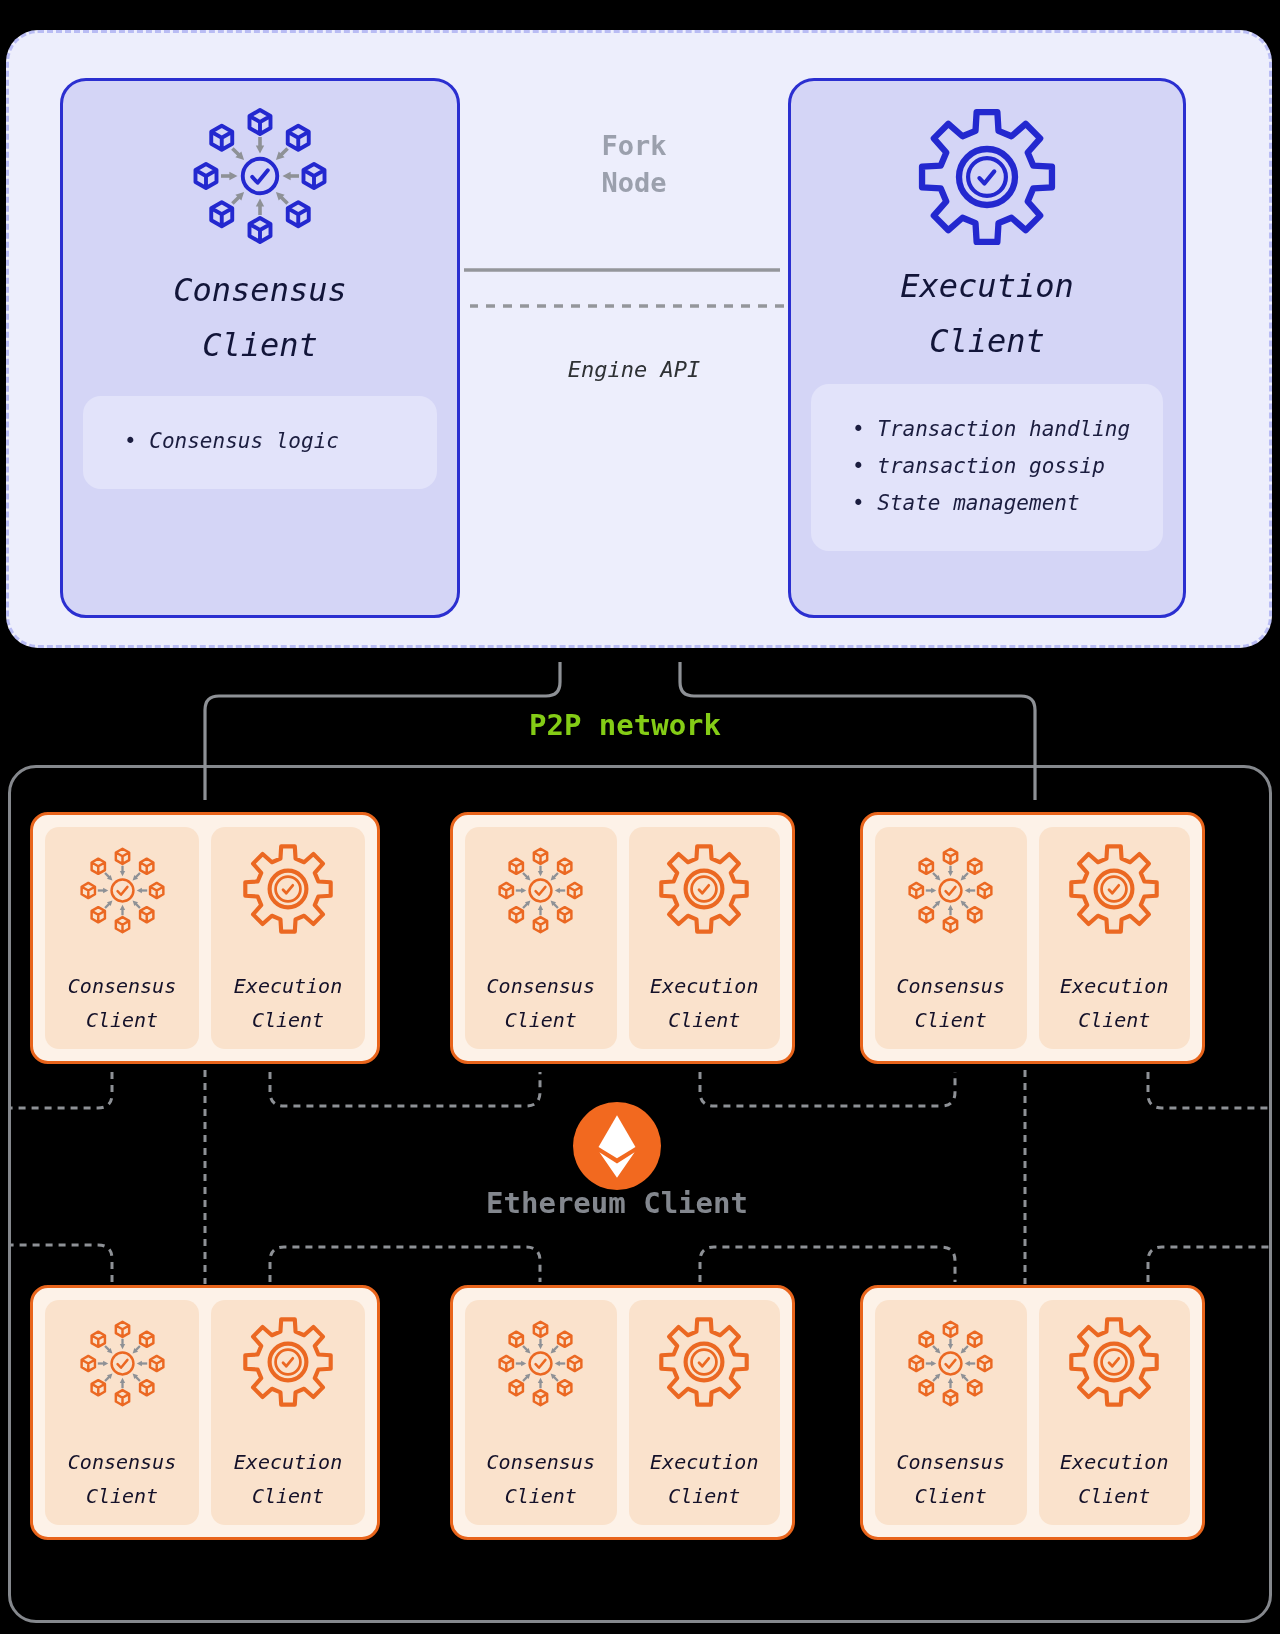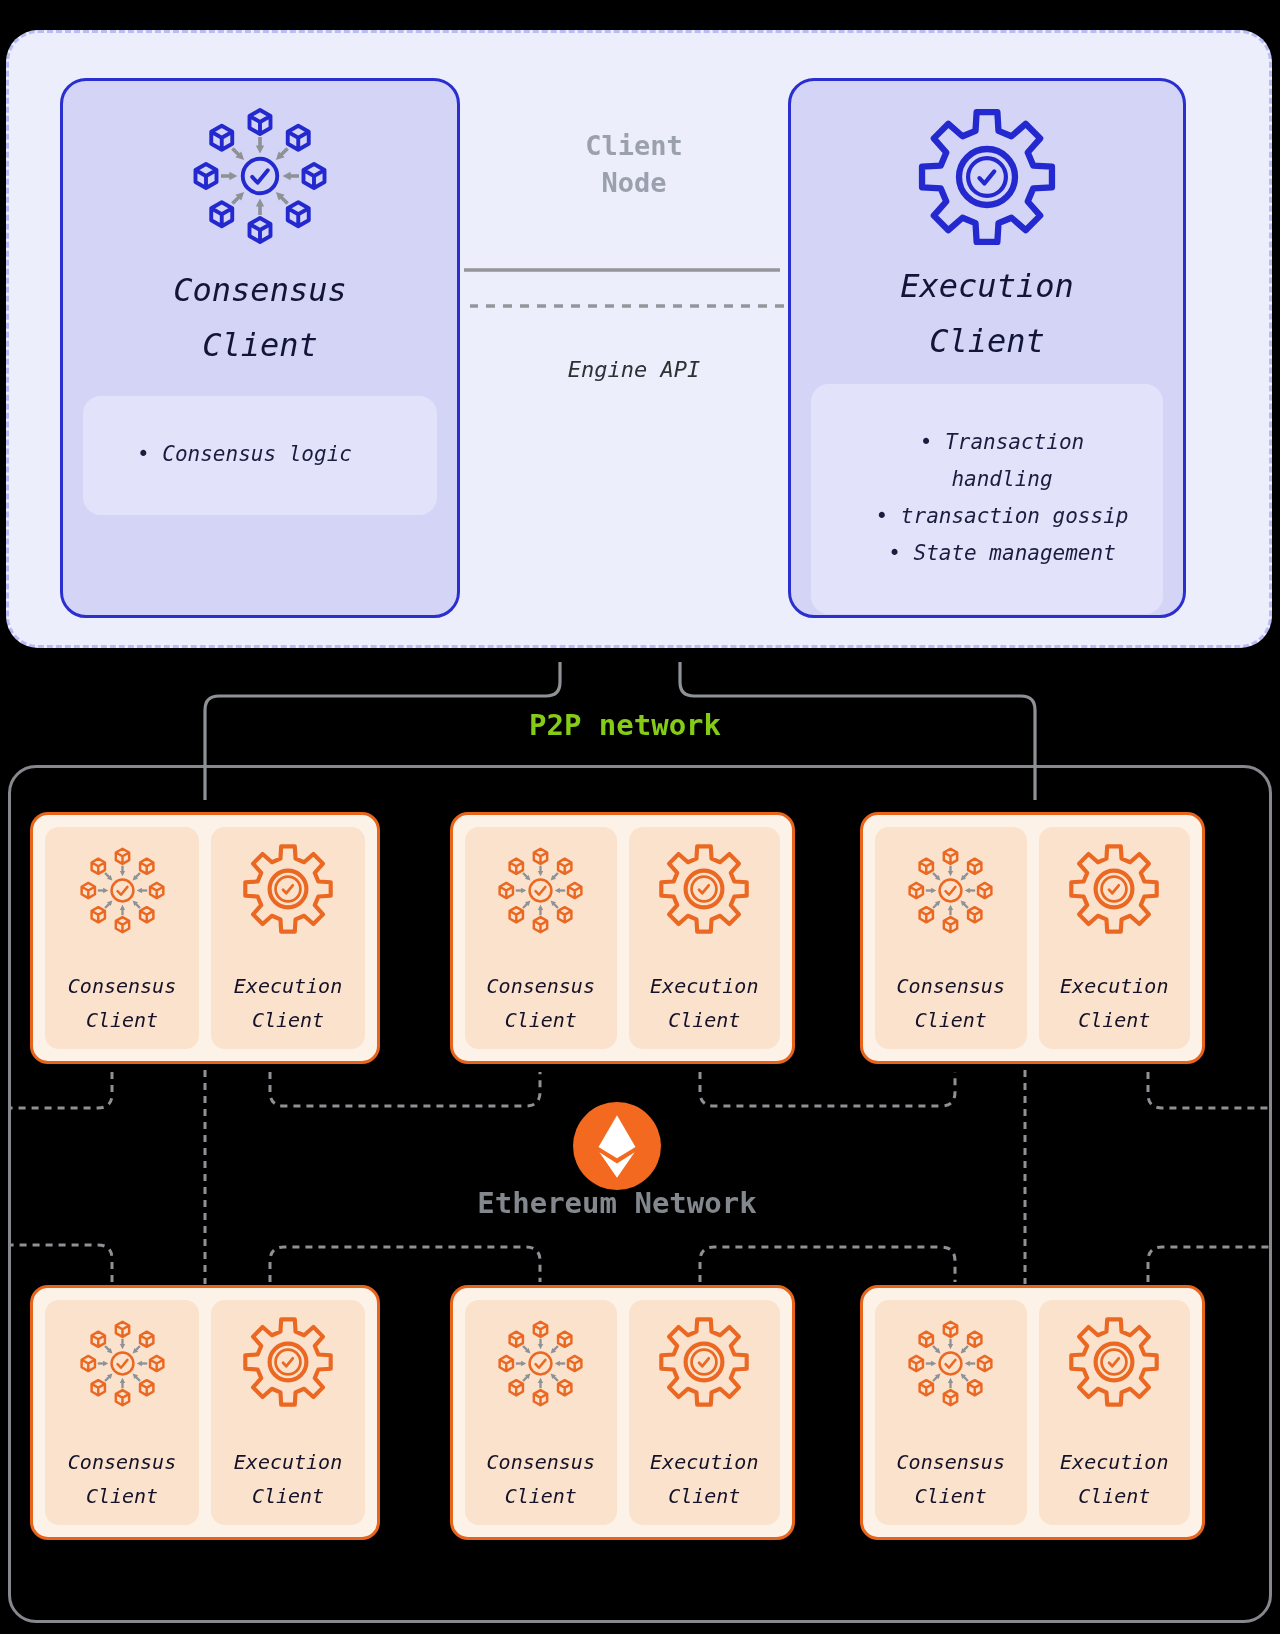--- a/index.html
+++ b/index.html
@@ -30,22 +30,22 @@
   .card-title {
     width:240px; margin:12px auto 0; text-align:center;
     font-style:italic; font-size:32px; line-height:55px; color:#121539;
   }
   .features {
     position:absolute; left:20px; right:20px;
     background:#e2e3fa; border-radius:18px;
     padding:24px 8px 26px 38px; box-sizing:border-box;
   }
   #consensus-card .features { top:315px; }
-  #execution-card .features { top:303px;text-align:center; }
-  .features ul { margin:16px; padding:0; list-style:none; }
+  #execution-card .features { top:303px; }
+  .features ul { margin:3px; padding:0; list-style:none; }
   .features li {
     font-style:italic; font-size:21px; line-height:37px; color:#1b1d3f;
   }
   .features li::before { content:"• "; }
 
   .local-node-label {
     position:absolute; left:560px; top:94px; width:130px;
     text-align:center; font-weight:bold; font-size:27px; line-height:37px;
     color:#9ba0ad;
   }
@@ -170,21 +170,21 @@
     <symbol id="sym-eth" viewBox="0 0 100 100">
       <circle cx="50" cy="50" r="50" fill="#f2691f"></circle>
       <polygon points="50,15 71,51 50,64 29,51" fill="#ffffff"></polygon>
       <polygon points="50,86 70,57 50,70 30,57" fill="#ffffff"></polygon>
     </symbol>
   </defs>
 </svg>
 
 <div class="local-node-box">
 
-  <div class="local-node-label">Client Node</div>
+  <div class="local-node-label">Fork Node</div>
 
   <div class="engine-api-label">Engine API</div>
 </div>
 
 <div class="client-card" id="consensus-card">
   <svg class="big-icon icon-blue" width="150" height="150">
       <use href="#sym-consensus"></use>
     </svg>
   <div class="card-title">Consensus Client</div>
   <div class="features">
@@ -253,21 +253,21 @@
     <svg class="icon-orange" width="92" height="92">
         <use href="#sym-gear"></use>
       </svg>
     <div class="mini-label">Execution Client</div>
   </div>
 </div>
 
 <svg class="eth-badge" viewBox="0 0 100 100">
     <use href="#sym-eth"></use>
   </svg>
-<div class="eth-label">Ethereum Network</div>
+<div class="eth-label">Ethereum Client</div>
 
 <div class="peer-card" style="left:30px;top:1285px;width:350px;height:255px;">
   <div class="mini">
     <svg class="icon-orange" width="95" height="95">
         <use href="#sym-consensus"></use>
       </svg>
     <div class="mini-label">Consensus Client</div>
   </div>
   <div class="mini">
     <svg class="icon-orange" width="92" height="92">

